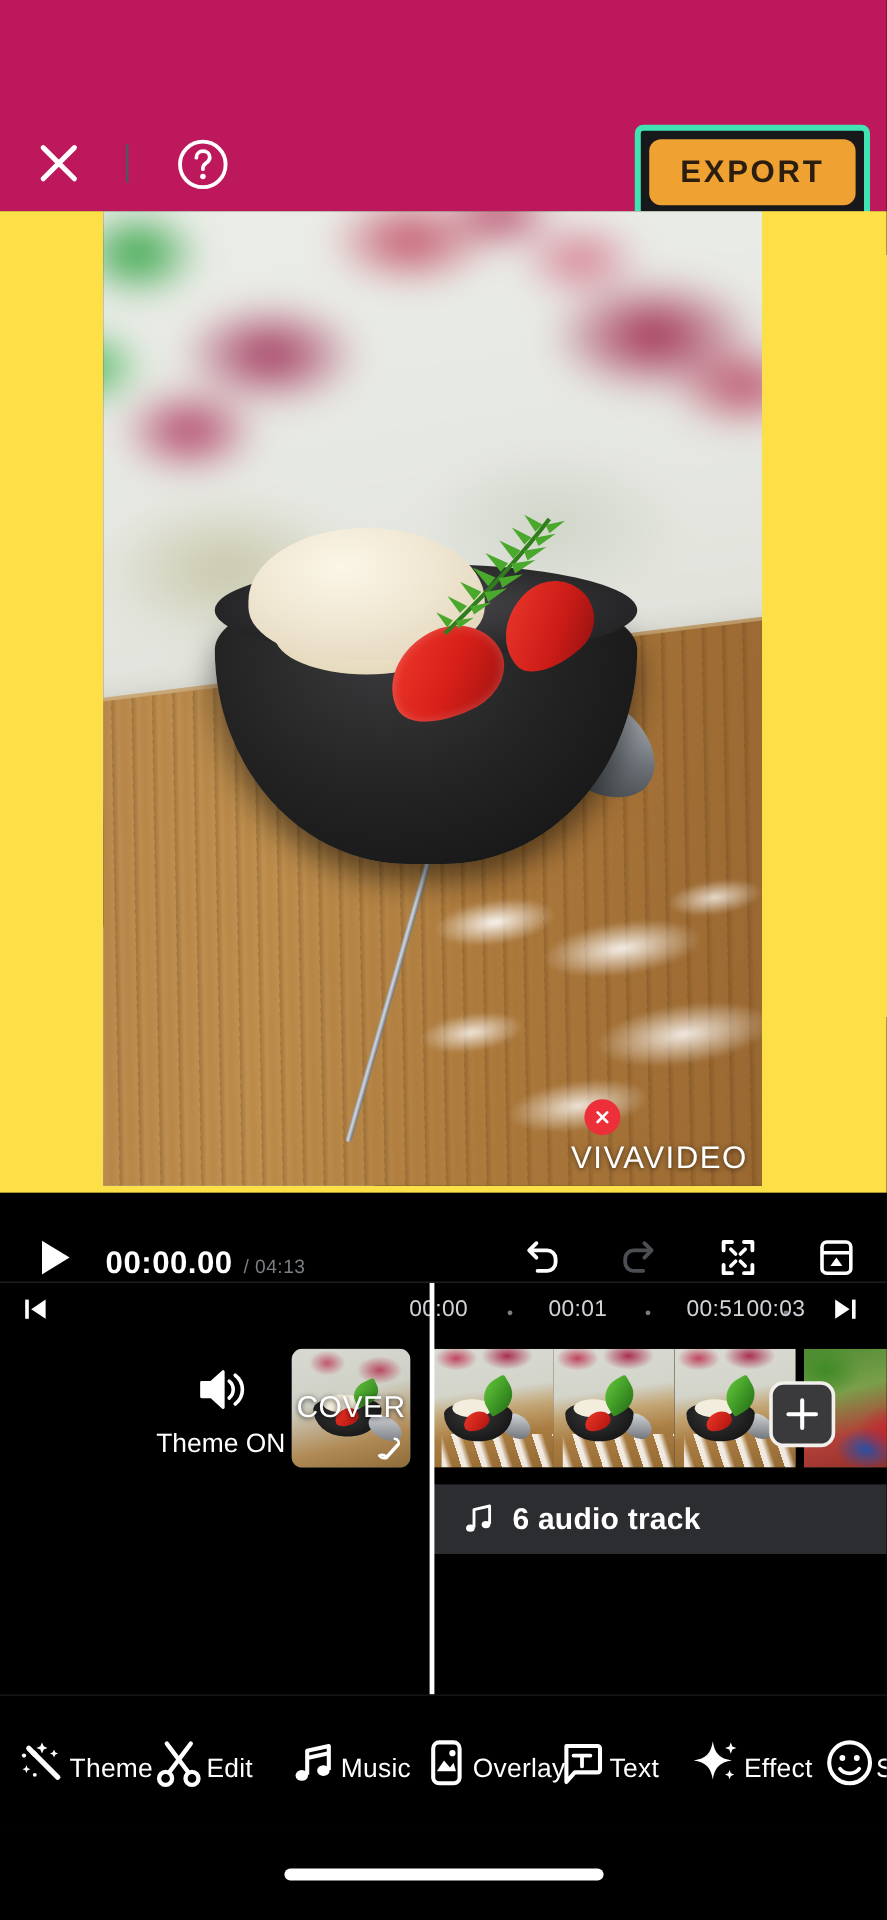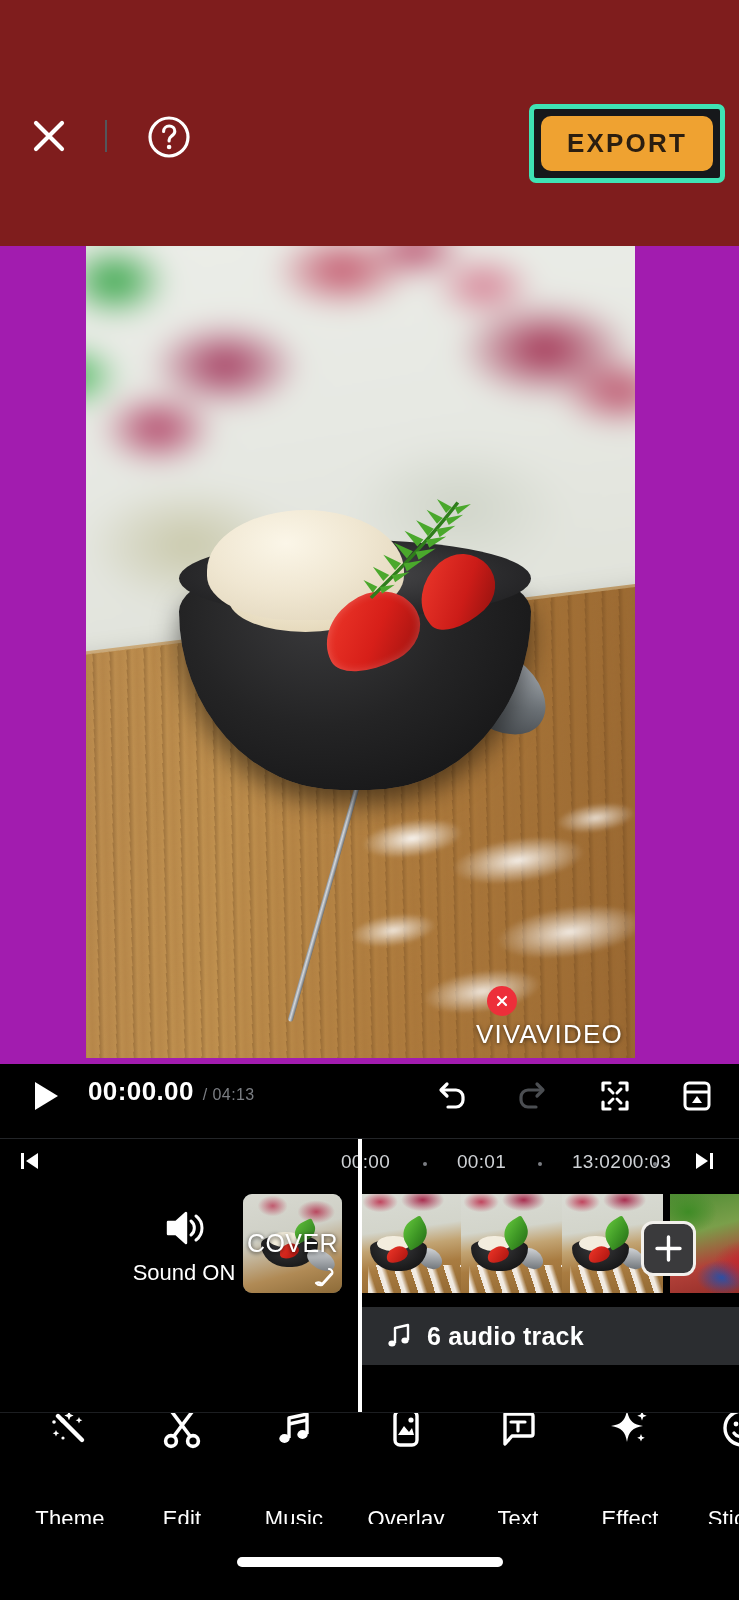--- a/index.html
+++ b/index.html
@@ -12,22 +12,22 @@
     color:#fff;
   }
   .app {
     position:absolute; inset:0;
     background:#16181b;
     display:flex; flex-direction:column;
   }
 
   
   .topbar {
-    height:246px;
-    background:#7f1d1d;
+    height:176px;
+    background:#be185d;
     position:relative;
     flex:0 0 auto;
   }
   .close-btn {
     position:absolute; left:26px; top:113px;
     width:46px; height:46px;
   }
   .close-btn svg { width:46px; height:46px; display:block; }
   .top-divider {
     position:absolute; left:105px; top:120px;
@@ -57,21 +57,21 @@
     border:none;
     border-radius:10px;
     font-family:"Liberation Sans", sans-serif;
     line-height:1;
   }
 
   
   .preview-area {
     flex:0 0 auto;
     height:818px;
-    background:#a21caf;
+    background:#fde047;
     position:relative;
   }
   .video-frame {
     position:absolute;
     left:86px; top:0px;
     width:549px; height:812px;
     overflow:hidden;
     background:#111;
   }
   
@@ -209,21 +209,21 @@
     background:#ed2f3a;
     display:flex; align-items:center; justify-content:center;
   }
   .wm-close svg { width:16px; height:16px; display:block; }
 
   
   .playbar {
     flex:0 0 auto;
     height:74px;
     background:#000;
-    display:flex; align-items:flex-start;
+    display:flex; align-items:flex-end;
     padding:12px 22px 0 26px;
     position:relative;
   }
   .play-btn { width:40px; height:40px; display:flex; align-items:center; justify-content:center; }
   .play-btn svg { width:30px; height:32px; display:block; }
   .times { margin-left:22px; display:flex; align-items:baseline; }
   .time-cur { font-size:26px; font-weight:bold; color:#fff; letter-spacing:.4px; }
   .time-total { font-size:16px; color:#7b7e83; margin-left:9px; letter-spacing:.4px; }
   .playbar-right { margin-left:auto; display:flex; align-items:center; gap:42px; }
   .pb-icon { width:40px; height:40px; display:flex; align-items:center; justify-content:center; }
@@ -417,21 +417,21 @@
     height:112px;
     background:#000;
     display:flex;
     align-items:center;
     padding-left:14px;
     border-top:1px solid #1c1e21;
     overflow:hidden;
   }
   .tool {
     width:112px; flex:0 0 auto;
-    display:flex; flex-direction:column; align-items:center;gap:45px;
+    display:flex; flex-direction:row; align-items:center;
   }
   .tool-icon { width:46px; height:46px; display:flex; align-items:center; justify-content:center; }
   .tool-icon svg { width:44px; height:44px; display:block; }
   .tool-label { font-size:22px; color:#fff; margin-top:10px; letter-spacing:.2px; }
 
   
   .home-area {
     flex:0 0 auto;
     height:76px;
     background:#000;
@@ -560,21 +560,21 @@
       <div class="ruler-start">
         <svg viewBox="0 0 24 24">
             <rect x="3" y="4" width="3" height="16" fill="#fff"></rect>
             <path d="M20 4 L8 12 L20 20 Z" fill="#fff"></path>
           </svg>
       </div>
       <span class="tick" style="left:341px;">00:00</span>
       <span class="tick-dot" style="left:423px;"></span>
       <span class="tick" style="left:457px;">00:01</span>
       <span class="tick-dot" style="left:538px;"></span>
-      <span class="tick" style="left:572px;">13:02</span>
+      <span class="tick" style="left:572px;">00:51</span>
       <span class="tick-dot" style="left:653px;"></span>
       <span class="tick" style="left:610px;top:-60px;opacity:0;"></span>
       <span class="tick" style="left:622px;">00:03</span>
       <div class="ruler-end">
         <svg viewBox="0 0 24 24">
             <path d="M4 4 L16 12 L4 20 Z" fill="#fff"></path>
             <rect x="18" y="4" width="3" height="16" fill="#fff"></rect>
           </svg>
       </div>
     </div>
@@ -582,21 +582,21 @@
     <div class="tracks">
 
       <div class="sound-label">
         <div class="sound-icon">
           <svg viewBox="0 0 46 46">
             <path d="M7 17 H15 L25 8 V38 L15 29 H7 Z" fill="#fff" stroke="#fff" stroke-width="2.4" stroke-linejoin="round"></path>
             <path d="M30 16 a9 9 0 0 1 0 14" stroke="#fff" stroke-width="3" fill="none" stroke-linecap="round"></path>
             <path d="M35 11 a15 15 0 0 1 0 24" stroke="#fff" stroke-width="3" fill="none" stroke-linecap="round"></path>
           </svg>
         </div>
-        <div class="sound-text">Sound ON</div>
+        <div class="sound-text">Theme ON</div>
       </div>
 
       <div class="cover-thumb">
         <div class="cover-img">
           <div class="cover-bowl"></div>
           <div class="cover-ic"></div>
           <div class="cover-leaf"></div>
           <div class="cover-straw"></div>
           <div class="cover-spoon"></div>
         </div>

